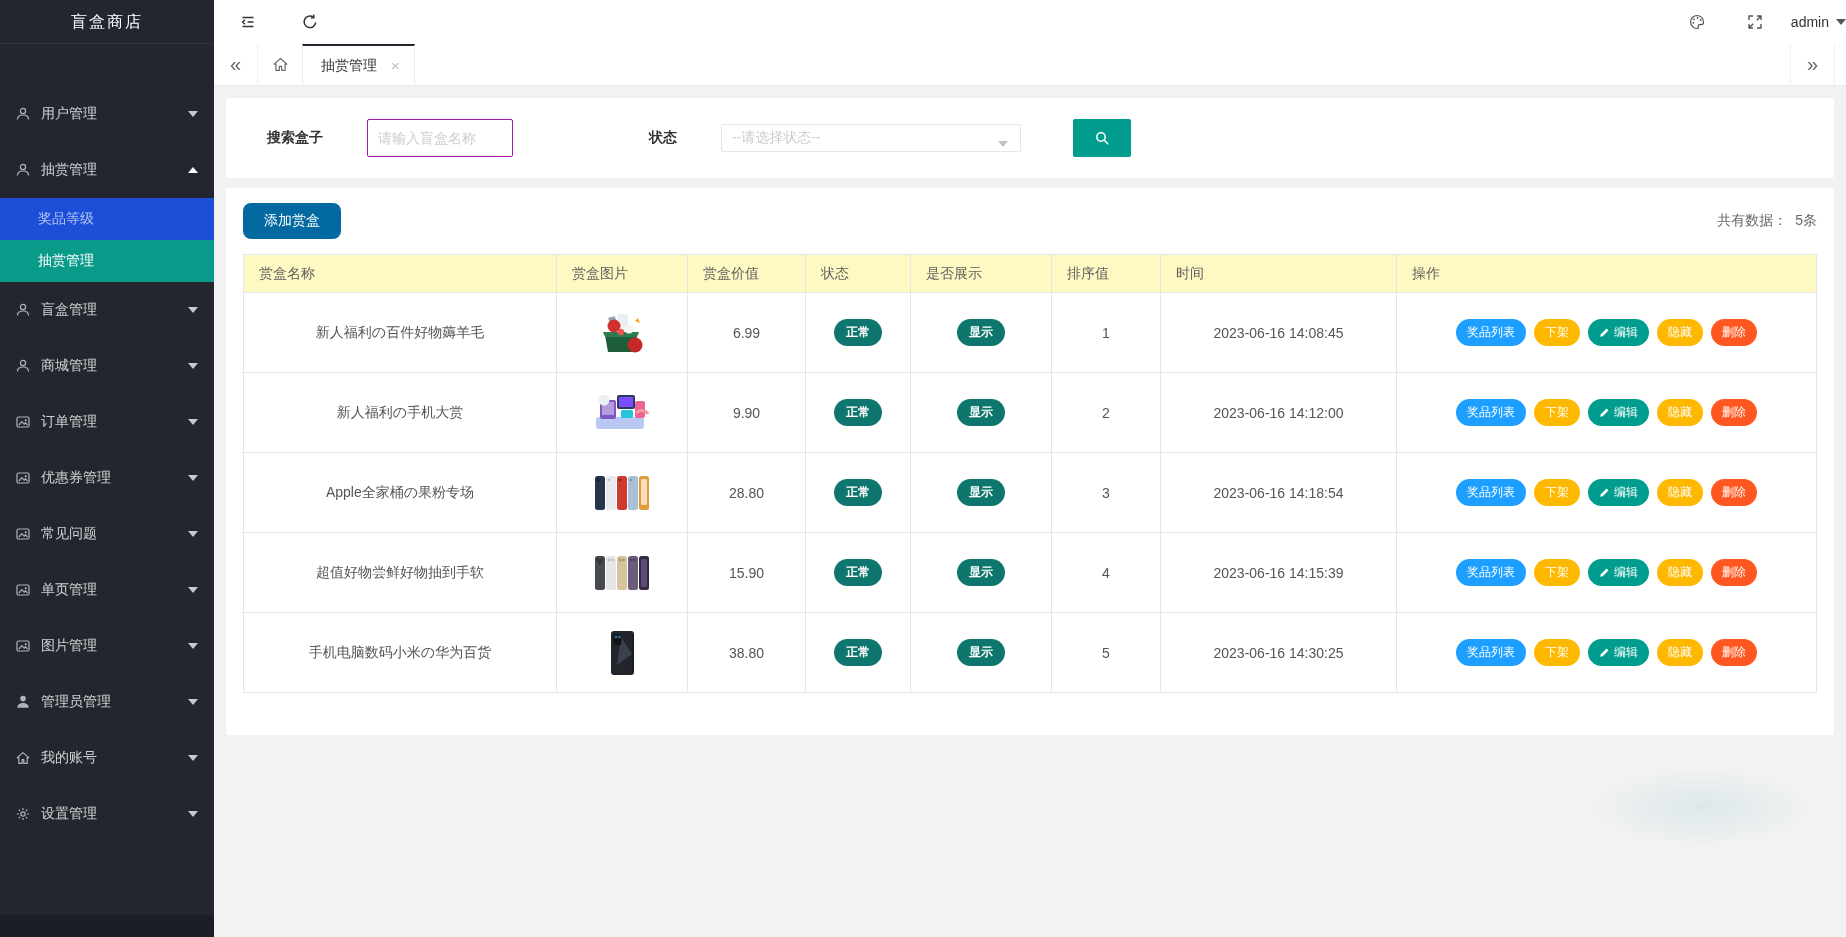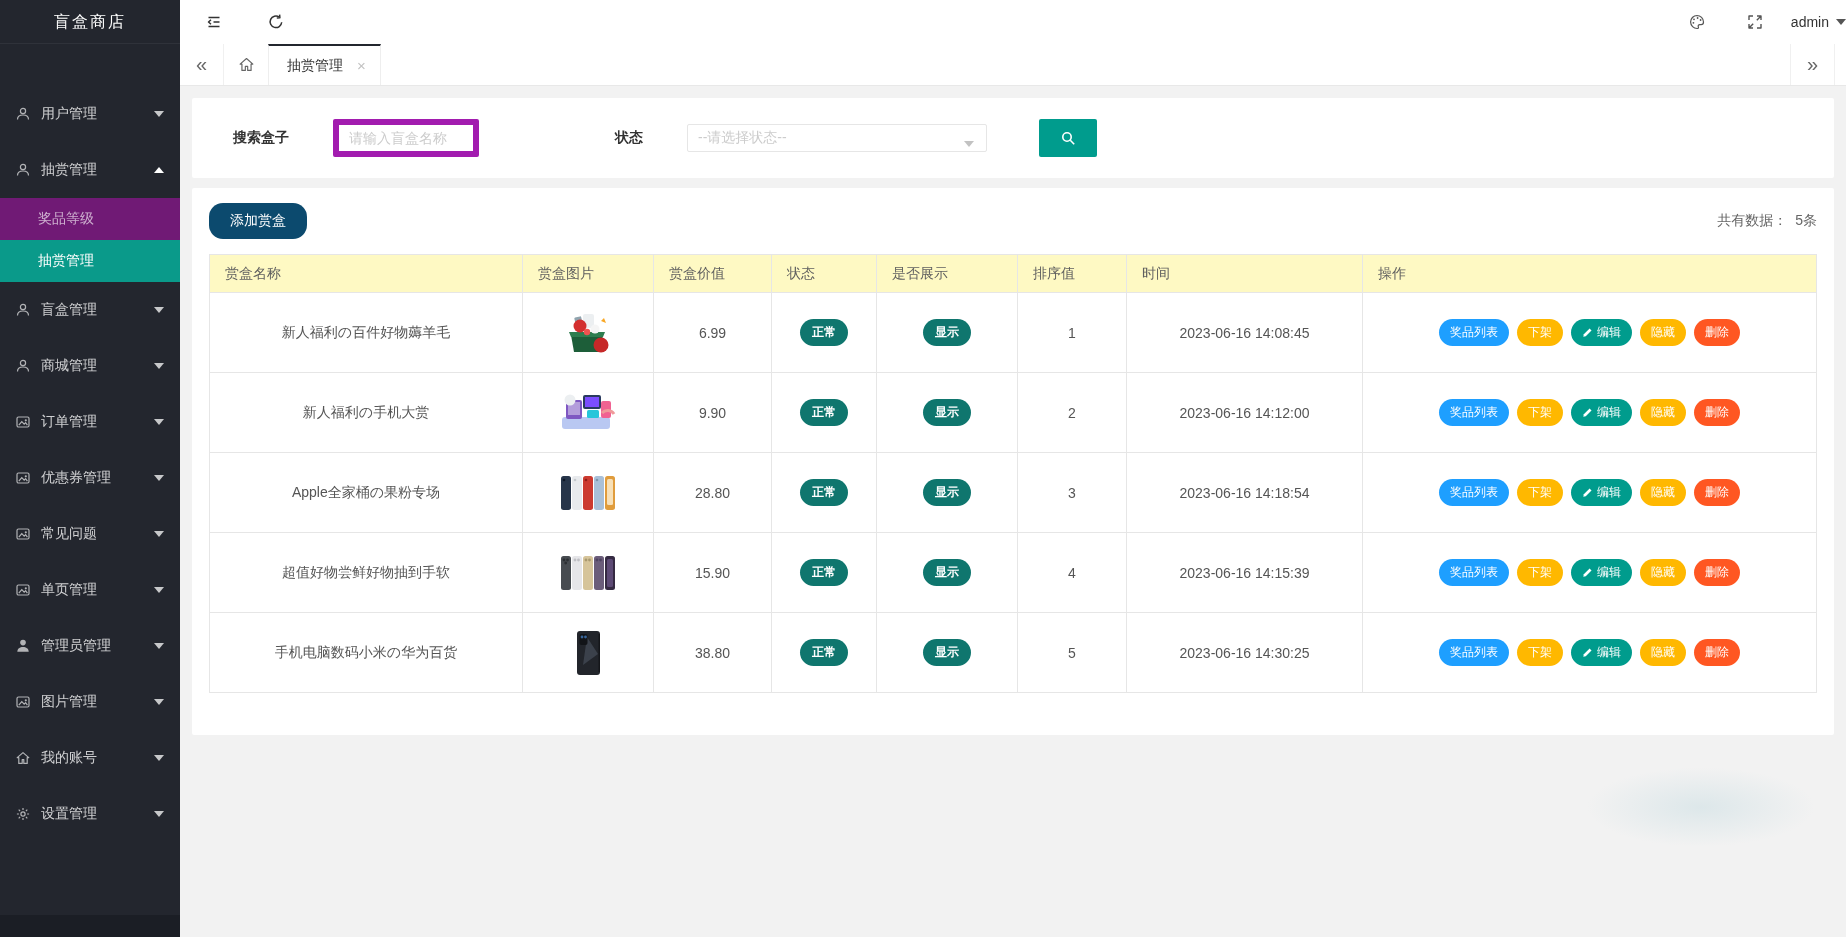--- a/index.html
+++ b/index.html
@@ -1,37 +1,37 @@
 <!DOCTYPE html>
 <html><head>
 <meta charset="utf-8">
 <style>
   * { margin:0; padding:0; box-sizing:border-box; }
   html,body { width:1846px; height:937px; overflow:hidden;
     font-family:"Liberation Sans","DejaVu Sans",sans-serif; }
   .app { display:flex; width:1846px; height:937px; background:#f2f2f2; }
 
   
-  .sidebar { width:180px; background:#23262E; display:flex; flex-direction:column; flex-shrink:0; }
+  .sidebar { width:214px; background:#23262E; display:flex; flex-direction:column; flex-shrink:0; }
   .logo { height:44px; line-height:44px; text-align:center; color:#ffffff; font-size:16px;
     letter-spacing:2px; border-bottom:1px solid rgba(255,255,255,0.06); }
   .nav { flex:1; padding-top:42px; overflow:hidden; }
   .nav-item { height:56px; display:flex; align-items:center; padding:0 16px 0 14px;
     color:rgba(255,255,255,0.78); font-size:14px; cursor:pointer; }
   .nav-icon { width:17px; height:17px; margin-right:10px; color:rgba(255,255,255,0.65);
     display:inline-flex; align-items:center; justify-content:center; }
   .nav-icon svg { width:16px; height:16px; }
   .nav-label { flex:1; }
   .caret-down { width:0; height:0; border-left:5px solid transparent; border-right:5px solid transparent;
     border-top:6px solid rgba(255,255,255,0.75); }
   .caret-up { width:0; height:0; border-left:5px solid transparent; border-right:5px solid transparent;
     border-bottom:6px solid #ffffff; }
   .submenu { }
   .sub-item { height:42px; display:flex; align-items:center; padding-left:38px;
-    font-size:14px; color:rgba(255,255,255,0.65); background:#701a75; cursor:pointer; }
+    font-size:14px; color:rgba(255,255,255,0.65); background:#1d4ed8; cursor:pointer; }
   .sub-item.active { background:#0A9A8A; color:#ffffff; }
   .sidebar-footer { height:22px; background:#1B1E25; }
 
   
   .main { flex:1; display:flex; flex-direction:column; min-width:0; }
 
   .topbar { height:44px; background:#ffffff; display:flex; align-items:center; flex-shrink:0; }
   .tb-icon { width:44px; height:44px; display:flex; align-items:center; justify-content:center; cursor:pointer; }
   .tb-icon svg { width:18px; height:18px; }
   .topbar-right { margin-left:auto; display:flex; align-items:center; }
@@ -51,38 +51,38 @@
   .tab-close { margin-left:14px; color:#c2c2c2; font-size:15px; line-height:1; cursor:pointer; }
   .tab-spacer { flex:1; }
   .tab-more { width:44px; display:flex; align-items:center; justify-content:center;
     border-left:1px solid #f0f0f0; margin-right:-32px; cursor:pointer; }
 
   
   .content { flex:1; padding:12px; position:relative; overflow:hidden; }
   .card { background:#ffffff; border-radius:2px; }
   .search-card { height:80px; display:flex; align-items:center; padding-left:41px; margin-bottom:10px;gap:36px; }
   .f-label { font-size:14px; color:#333; font-weight:600; margin-right:8px; }
-  .f-input { width:146px; height:38px; border:6px solid #a21caf; border-radius:2px;
+  .f-input { width:146px; height:38px; border:1px solid #a21caf; border-radius:2px;
     padding:0 10px; font-size:14px; color:#333; outline:none;
     font-family:"Liberation Sans","DejaVu Sans",sans-serif; }
   .f-input::placeholder { color:#ccc; }
   .f-gap { width:64px; }
   .f-select { width:300px; height:28px; border:1px solid #e6e6e6; border-radius:2px; position:relative;
     display:flex; align-items:center; padding:0 30px 0 10px; cursor:pointer; background:#fff; }
   .f-select-placeholder { font-size:14px; color:#ccc; }
   .f-select-caret { position:absolute; right:12px; top:16px; width:0; height:0;
     border-left:5px solid transparent; border-right:5px solid transparent; border-top:6px solid #c2c2c2; }
   .search-btn { margin-left:16px; width:58px; height:38px; background:#009C8D; border:none;
     border-radius:2px; display:flex; align-items:center; justify-content:center; cursor:pointer; }
   .search-btn svg { width:18px; height:18px; }
 
   .table-card { padding:15px 17px 42px; }
   .card-toolbar { display:flex; align-items:center; justify-content:space-between; margin-bottom:15px; }
-  .add-btn { height:36px; padding:0 21px; background:#0c4a6e; color:#ffffff; font-size:14px;
-    border:none; border-radius:14px; cursor:pointer; font-family:inherit; }
+  .add-btn { height:36px; padding:0 21px; background:#0369a1; color:#ffffff; font-size:14px;
+    border:none; border-radius:8px; cursor:pointer; font-family:inherit; }
   .total-label { font-size:14px; color:#666; }
   .total-count { margin-left:8px; }
 
   table.data-table { width:100%; border-collapse:collapse; table-layout:fixed; }
   .data-table th { background:#fef9c3; border:1px solid #e6e6e6; height:38px; font-weight:400;
     font-size:14px; color:#5f5f5f; text-align:left; padding-left:15px; }
   .data-table td { border:1px solid #e6e6e6; height:80px; text-align:center; font-size:14px; color:#555; }
   .prod-img { display:inline-block; width:62px; height:50px; vertical-align:middle; }
   .pill { display:inline-block; padding:6px 12px; border-radius:100px; color:#ffffff; font-size:12px;
     line-height:1.2; cursor:pointer; }
@@ -191,37 +191,37 @@
               <rect x="2" y="3" width="12" height="10" rx="1.5"></rect>
               <circle cx="10.8" cy="6.3" r="1.1" fill="currentColor" stroke="none"></circle>
               <path d="M3.8 11.2l3-3.6 2.4 2.5 1.4-1.4 1.8 2.5"></path>
             </svg>
           </span>
           <span class="nav-label">单页管理</span>
           <span class="caret-down"></span>
         </div>
         <div class="nav-item">
           <span class="nav-icon">
+            <svg viewBox="0 0 16 16" fill="none" stroke="currentColor" stroke-width="1.2">
+              <rect x="2" y="3" width="12" height="10" rx="1.5"></rect>
+              <circle cx="10.8" cy="6.3" r="1.1" fill="currentColor" stroke="none"></circle>
+              <path d="M3.8 11.2l3-3.6 2.4 2.5 1.4-1.4 1.8 2.5"></path>
+            </svg>
+          </span>
+          <span class="nav-label">图片管理</span>
+          <span class="caret-down"></span>
+        </div>
+        <div class="nav-item">
+          <span class="nav-icon">
             <svg viewBox="0 0 16 16" fill="currentColor">
               <circle cx="8" cy="4.6" r="2.8"></circle>
               <path d="M2.3 13.8c0-3.2 2.6-4.8 5.7-4.8s5.7 1.6 5.7 4.8z"></path>
             </svg>
           </span>
           <span class="nav-label">管理员管理</span>
-          <span class="caret-down"></span>
-        </div>
-        <div class="nav-item">
-          <span class="nav-icon">
-            <svg viewBox="0 0 16 16" fill="none" stroke="currentColor" stroke-width="1.2">
-              <rect x="2" y="3" width="12" height="10" rx="1.5"></rect>
-              <circle cx="10.8" cy="6.3" r="1.1" fill="currentColor" stroke="none"></circle>
-              <path d="M3.8 11.2l3-3.6 2.4 2.5 1.4-1.4 1.8 2.5"></path>
-            </svg>
-          </span>
-          <span class="nav-label">图片管理</span>
           <span class="caret-down"></span>
         </div>
         <div class="nav-item">
           <span class="nav-icon">
             <svg viewBox="0 0 16 16" fill="none" stroke="currentColor" stroke-width="1.2" stroke-linejoin="round">
               <path d="M8 2.6L2.2 7.6h1.6v5.8h3.4V9.6h1.6v3.8h3.4V7.6h1.6z"></path>
             </svg>
           </span>
           <span class="nav-label">我的账号</span>
           <span class="caret-down"></span>

